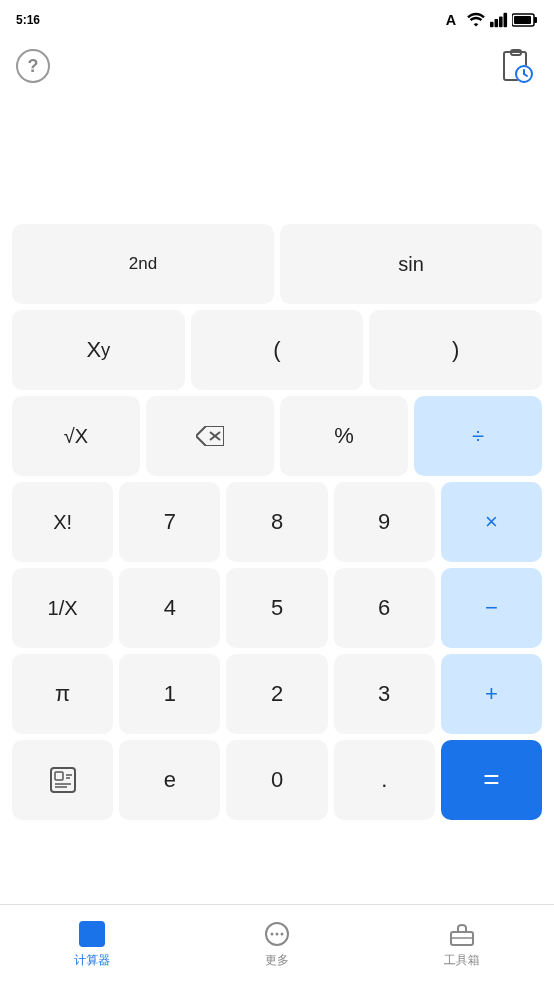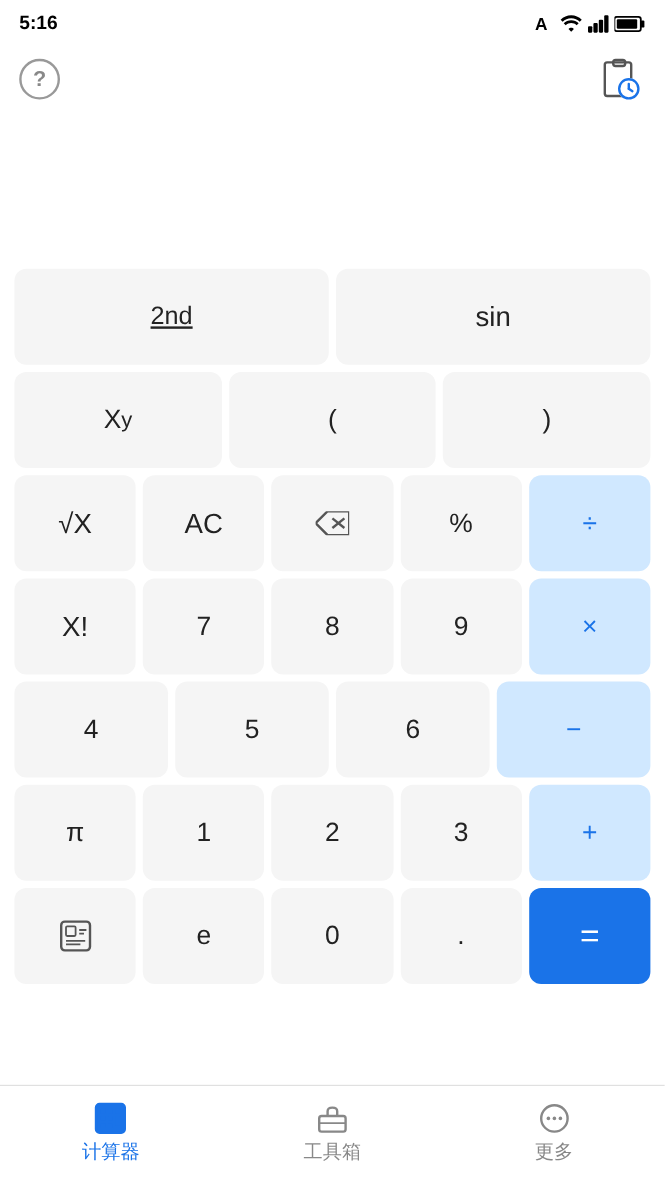--- a/index.html
+++ b/index.html
@@ -14,21 +14,21 @@
 
     
     .status-bar {
       display: flex;
       justify-content: space-between;
       align-items: center;
       padding: 8px 16px 4px;
       height: 36px;
     }
     .status-time {
-      font-size: 16px;
+      font-size: 12px;
       font-weight: 600;
       color: #000;
     }
     .status-icons {
       display: flex;
       align-items: center;
       gap: 4px;
     }
     .status-icons svg {
       fill: #000;
@@ -105,25 +105,24 @@
       color: #1a73e8;
     }
     .calc-btn.blue-dark {
       background: #1a73e8;
       color: #ffffff;
     }
     .calc-btn.blue-dark.equals {
       font-size: 28px;
     }
     .calc-btn.small-text {
-      font-size: 21px;
-      text-decoration: underline;
+      font-size: 17px;
     }
     .calc-btn.medium-text {
-      font-size: 23px;
+      font-size: 20px;
     }
 
     
     .bottom-nav {
       position: absolute;
       bottom: 0;
       left: 0;
       width: 554px;
       height: 80px;
       border-top: 1px solid #e0e0e0;
@@ -141,21 +140,21 @@
       padding: 8px 0;
     }
     .nav-item.active .nav-label {
       color: #1a73e8;
     }
     .nav-item.active .nav-icon-wrap svg rect,
     .nav-item.active .nav-icon-wrap svg path {
       fill: #1a73e8;
     }
     .nav-label {
-      font-size: 16px;
+      font-size: 12px;
       color: #888;
     }
     .nav-icon-wrap {
       width: 28px;
       height: 28px;
       display: flex;
       align-items: center;
       justify-content: center;
     }
   </style>
@@ -218,41 +217,41 @@
   </div>
 
   <div class="calc-row">
     <button class="calc-btn">X<sup>y</sup></button>
     <button class="calc-btn">(</button>
     <button class="calc-btn">)</button>
   </div>
 
   <div class="calc-row">
     <button class="calc-btn medium-text">√X</button>
-    <button class="calc-btn medium-text">AC</button>
     <button class="calc-btn">
       <svg width="28" height="20" viewBox="0 0 28 20">
         <polygon points="10,0 28,0 28,20 10,20 0,10" fill="none" stroke="#555" stroke-width="2"></polygon>
         <line x1="14" y1="6" x2="24" y2="14" stroke="#555" stroke-width="2"></line>
         <line x1="24" y1="6" x2="14" y2="14" stroke="#555" stroke-width="2"></line>
       </svg>
     </button>
     <button class="calc-btn">%</button>
     <button class="calc-btn blue">÷</button>
   </div>
 
   <div class="calc-row">
     <button class="calc-btn medium-text">X!</button>
     <button class="calc-btn">7</button>
     <button class="calc-btn">8</button>
     <button class="calc-btn">9</button>
     <button class="calc-btn blue">×</button>
   </div>
 
   <div class="calc-row">
+    <button class="calc-btn medium-text">1/X</button>
     <button class="calc-btn">4</button>
     <button class="calc-btn">5</button>
     <button class="calc-btn">6</button>
     <button class="calc-btn blue">−</button>
   </div>
 
   <div class="calc-row">
     <button class="calc-btn">π</button>
     <button class="calc-btn">1</button>
     <button class="calc-btn">2</button>
@@ -294,32 +293,32 @@
         <rect x="12" y="18" width="4" height="4" rx="0.5" fill="#1a73e8"></rect>
       </svg>
     </div>
     <span class="nav-label">计算器</span>
   </div>
 
 
   <div class="nav-item">
     <div class="nav-icon-wrap">
       <svg width="28" height="28" viewBox="0 0 28 28">
-        <rect x="3" y="12" width="22" height="13" rx="2" fill="none" stroke="#888" stroke-width="2"></rect>
-        <path d="M10 12 V8 Q10 5 14 5 Q18 5 18 8 V12" fill="none" stroke="#888" stroke-width="2"></path>
-        <line x1="3" y1="18" x2="25" y2="18" stroke="#888" stroke-width="1.5"></line>
-      </svg>
-    </div>
-    <span class="nav-label">工具箱</span>
-  </div>
-
-  <div class="nav-item">
-    <div class="nav-icon-wrap">
-      <svg width="28" height="28" viewBox="0 0 28 28">
         <circle cx="14" cy="14" r="11" fill="none" stroke="#888" stroke-width="2"></circle>
         <circle cx="9" cy="14" r="1.5" fill="#888"></circle>
         <circle cx="14" cy="14" r="1.5" fill="#888"></circle>
         <circle cx="19" cy="14" r="1.5" fill="#888"></circle>
       </svg>
     </div>
     <span class="nav-label">更多</span>
   </div>
+
+  <div class="nav-item">
+    <div class="nav-icon-wrap">
+      <svg width="28" height="28" viewBox="0 0 28 28">
+        <rect x="3" y="12" width="22" height="13" rx="2" fill="none" stroke="#888" stroke-width="2"></rect>
+        <path d="M10 12 V8 Q10 5 14 5 Q18 5 18 8 V12" fill="none" stroke="#888" stroke-width="2"></path>
+        <line x1="3" y1="18" x2="25" y2="18" stroke="#888" stroke-width="1.5"></line>
+      </svg>
+    </div>
+    <span class="nav-label">工具箱</span>
+  </div>
 </div>
 
 </body></html>

